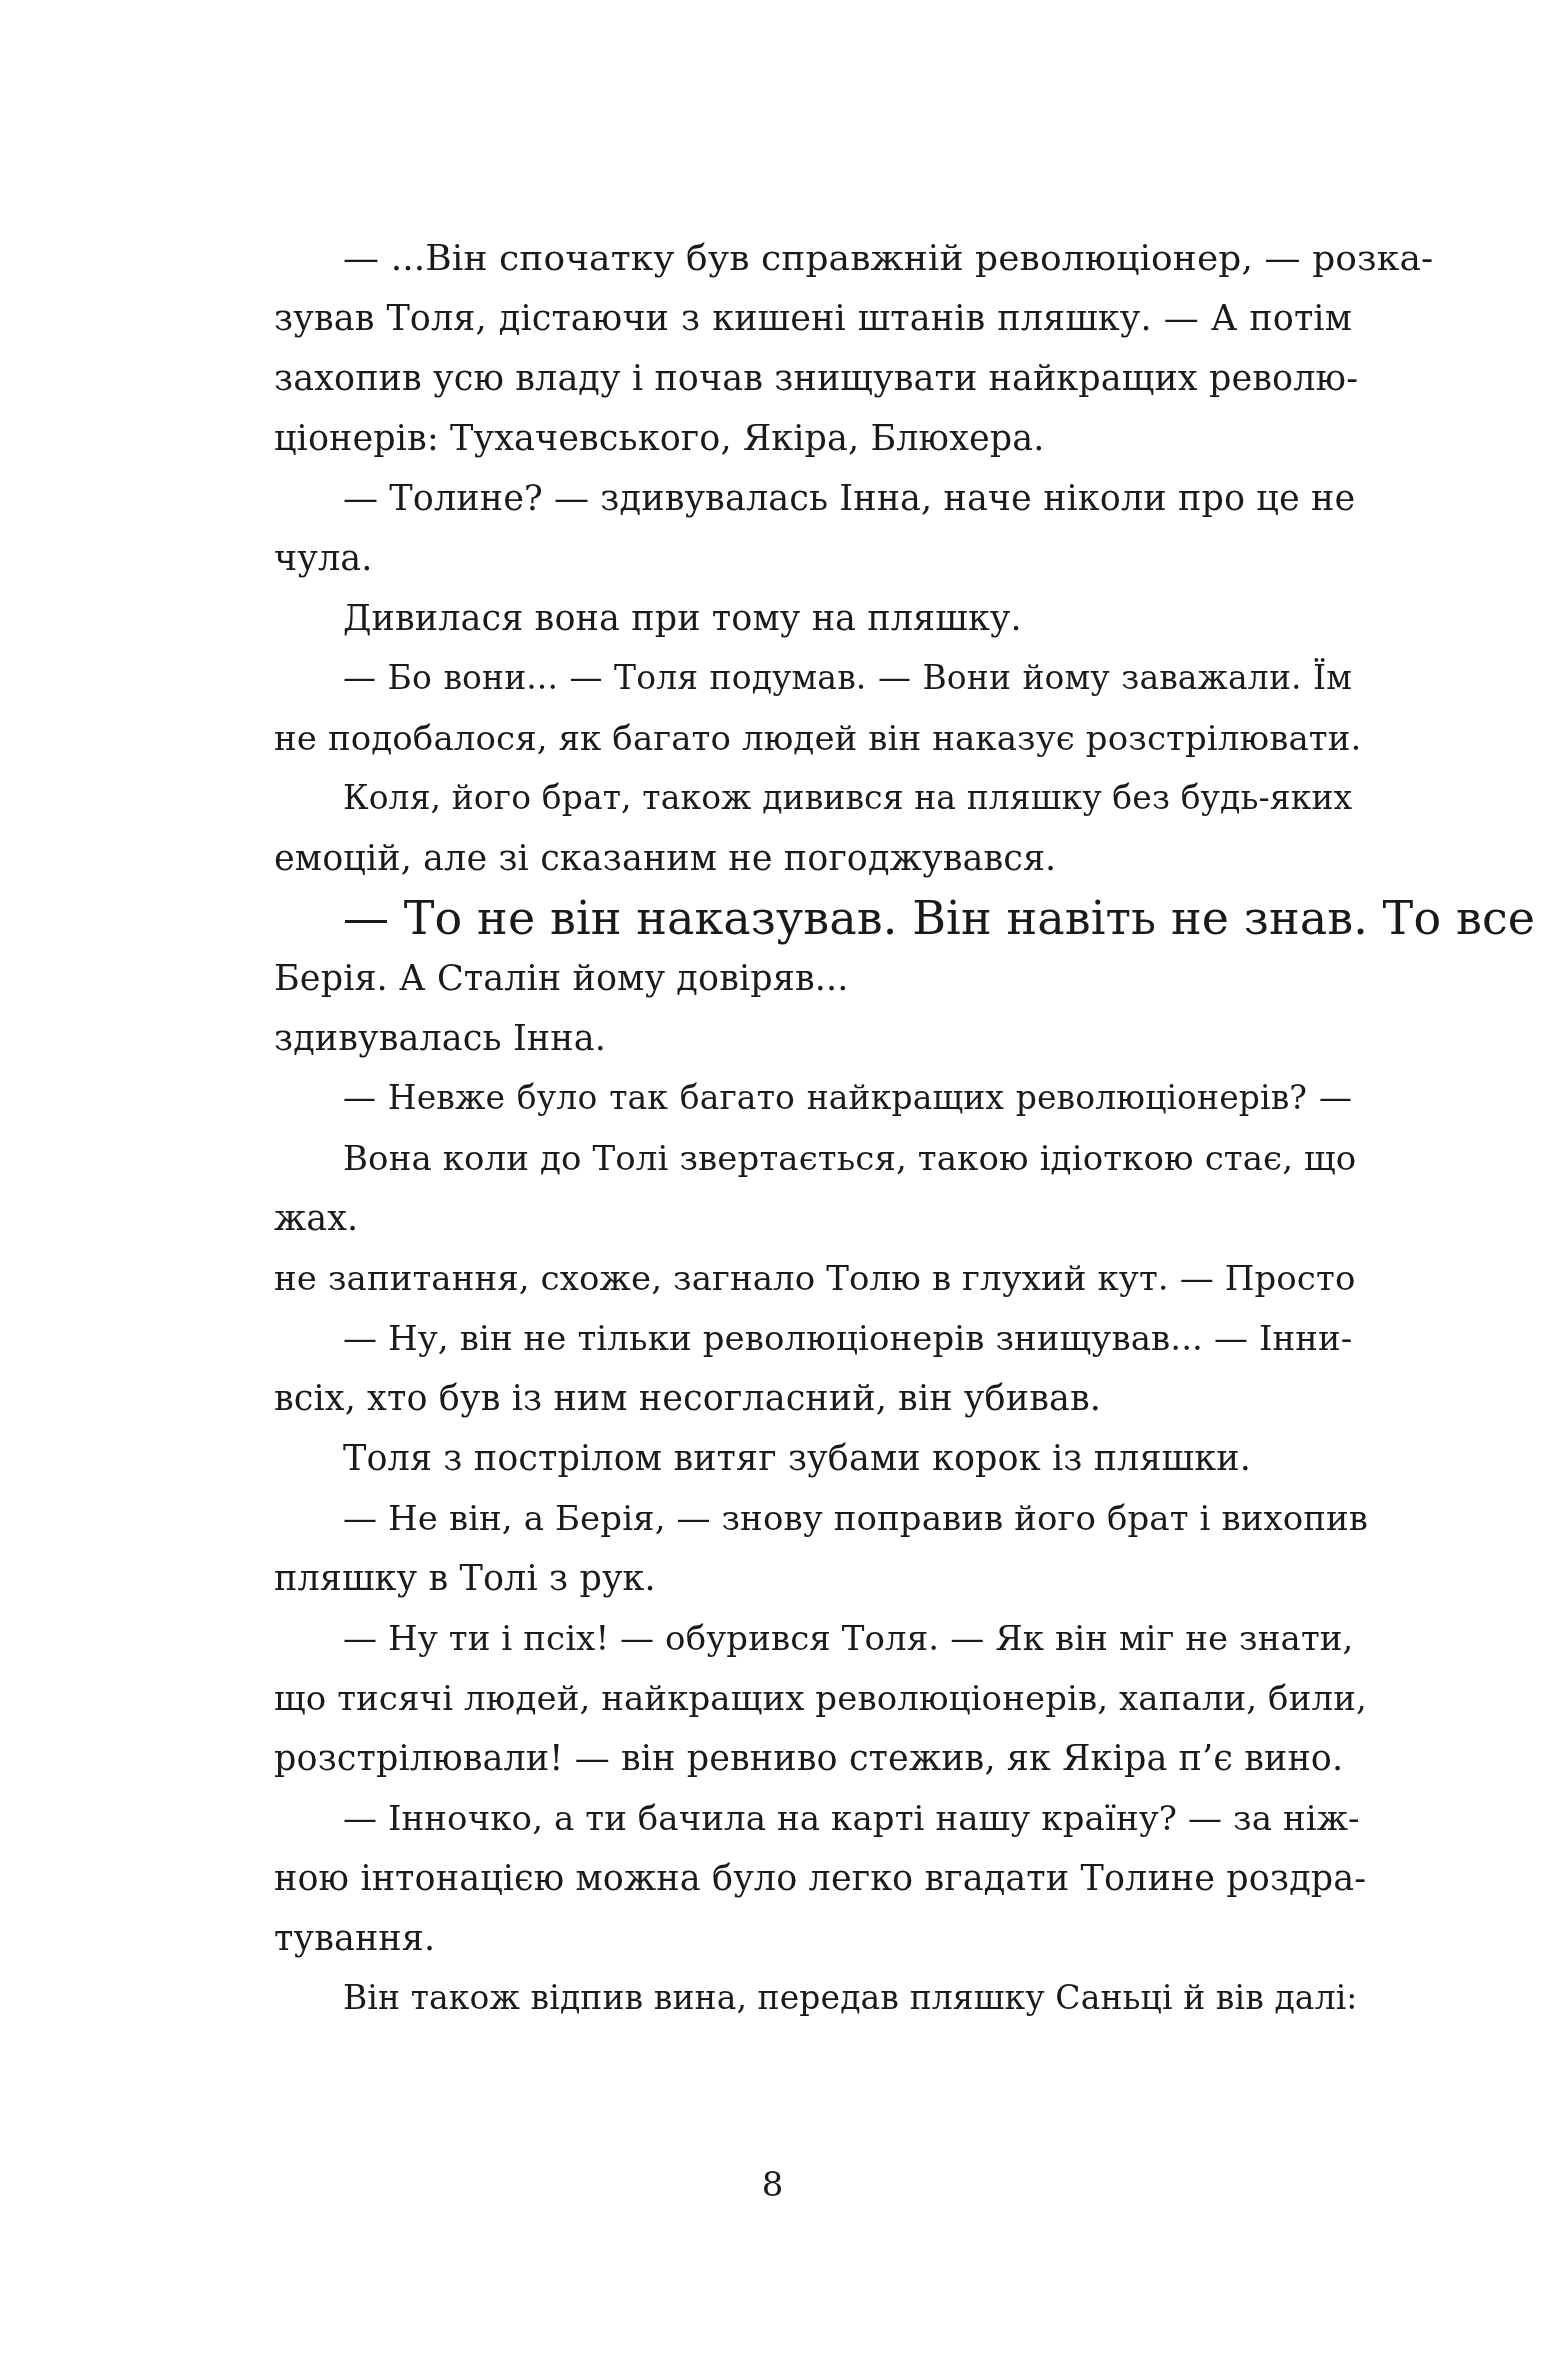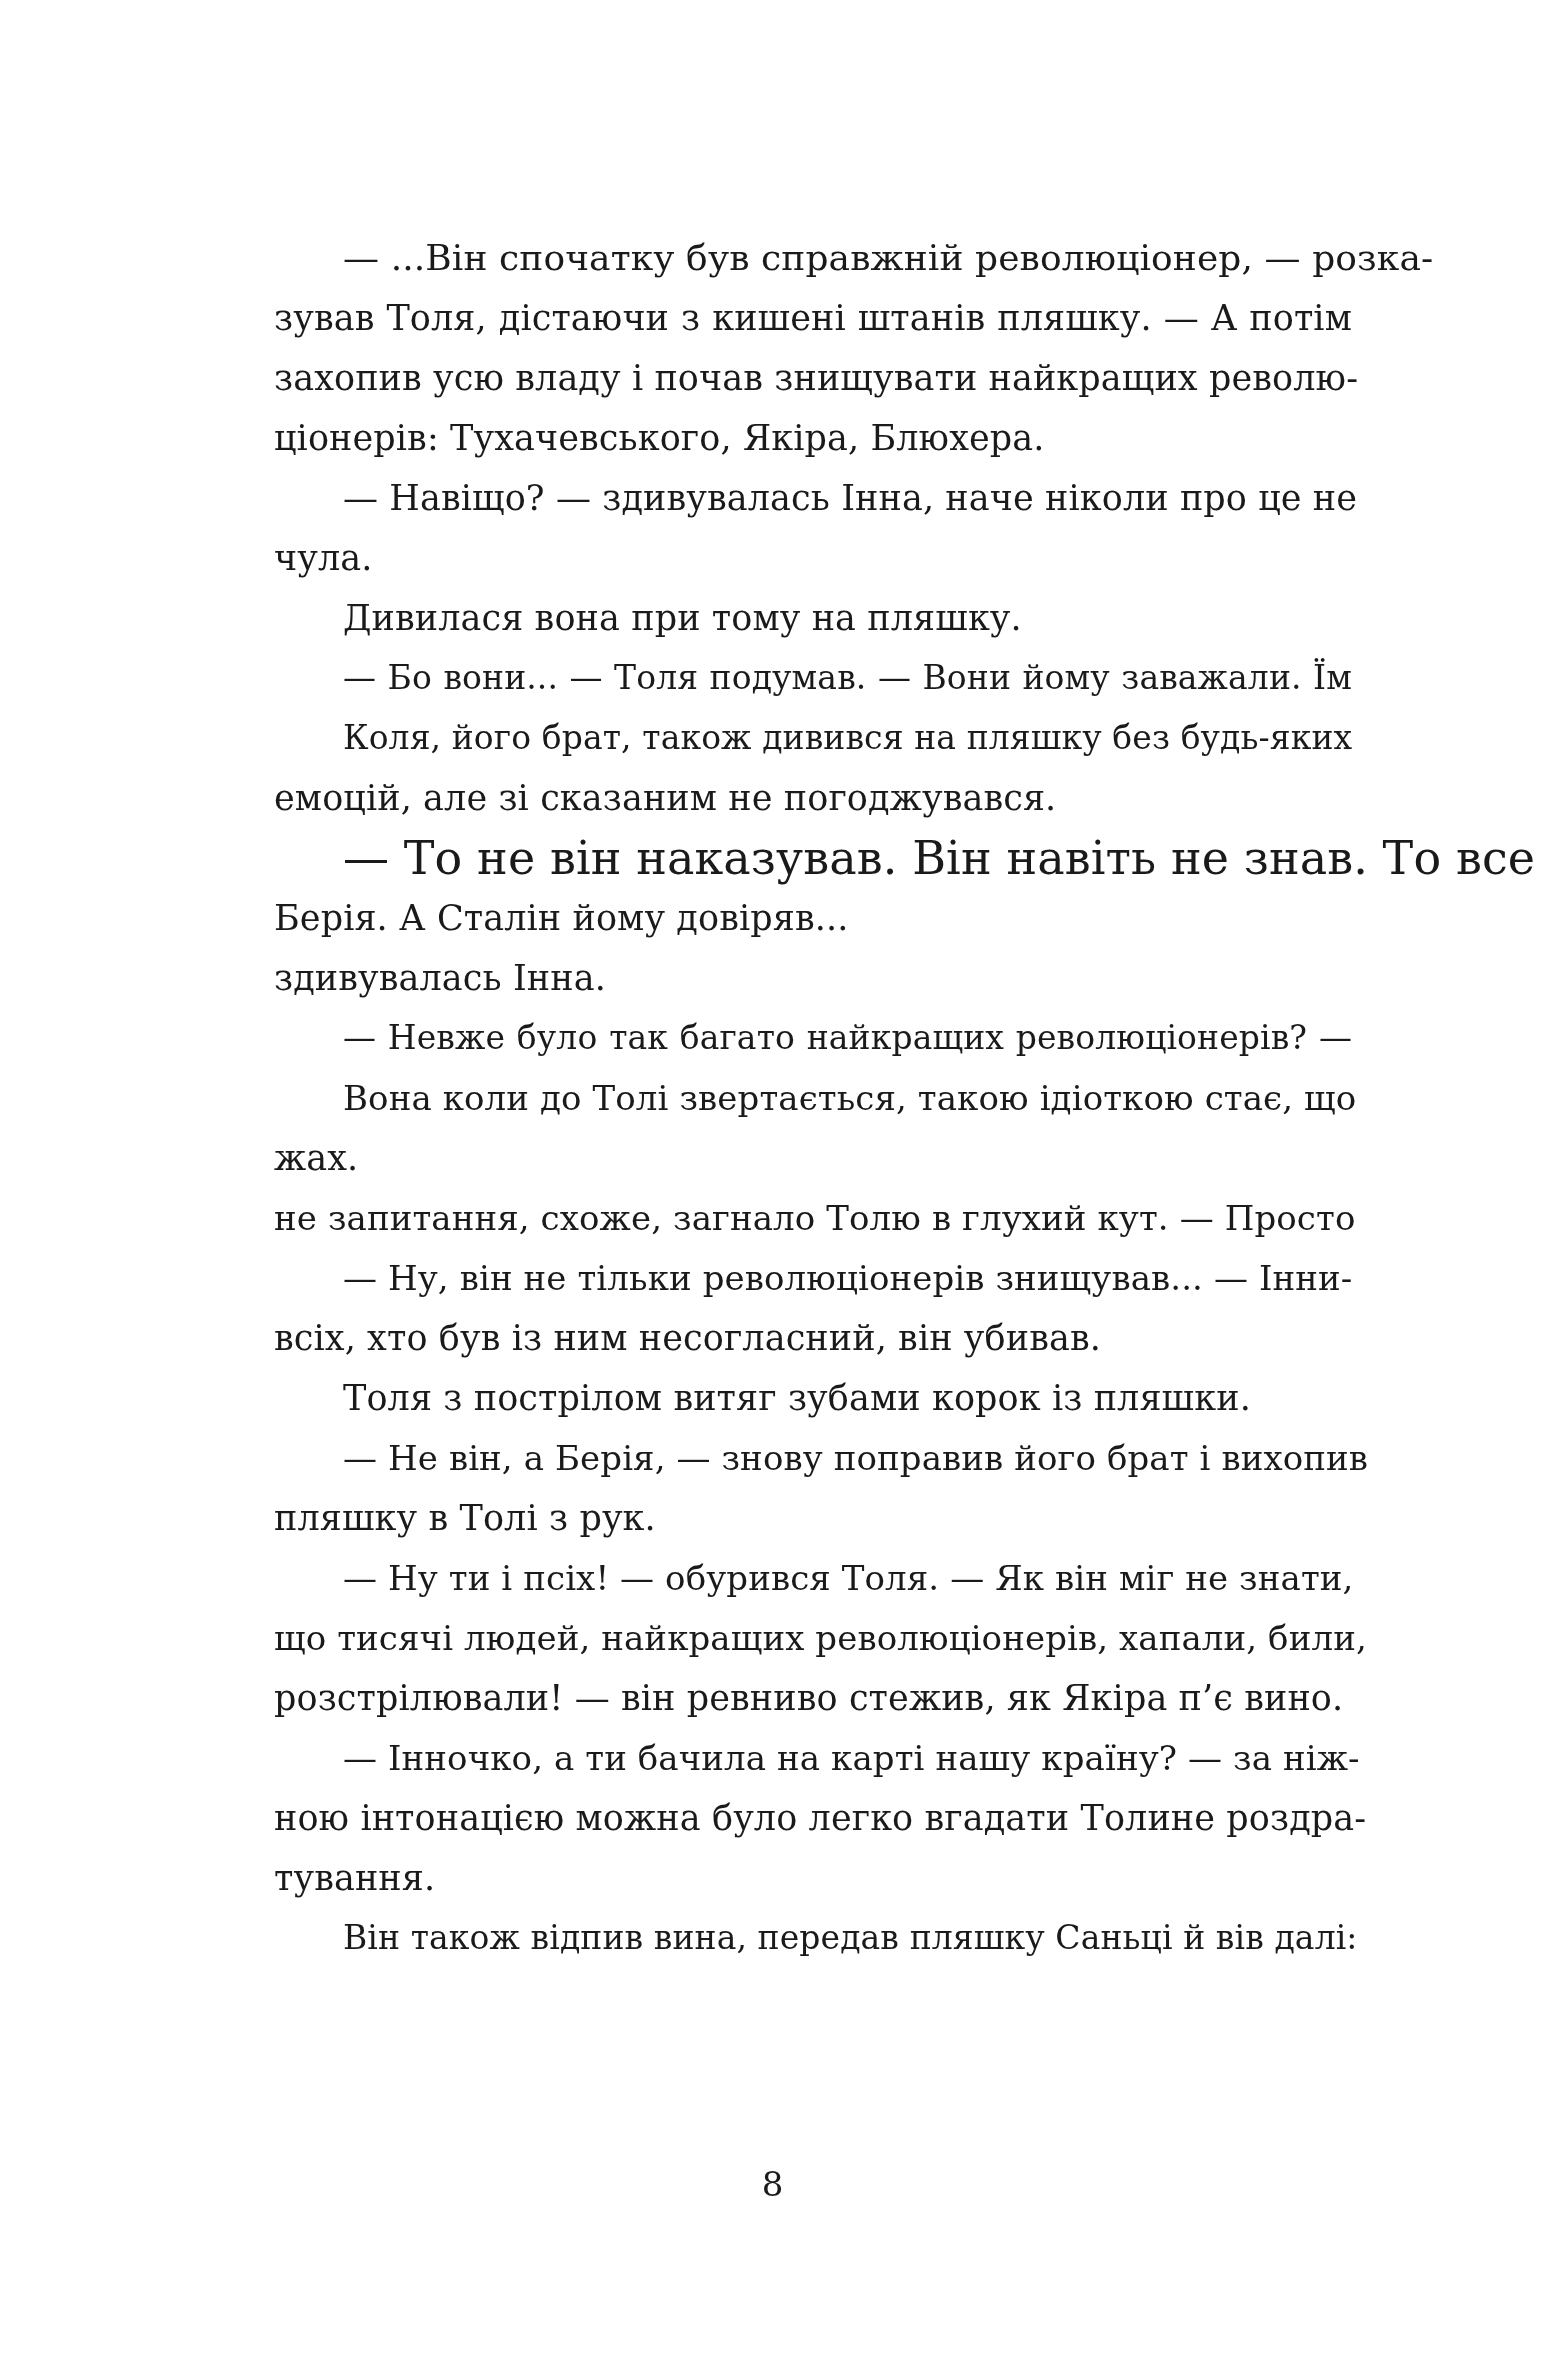--- a/index.html
+++ b/index.html
@@ -57,24 +57,25 @@
   </style>
 </head>
 <body>
 
 <div class="page">
   <div class="text-block" id="text-block">
       <span class="line indent" style="display: block; font-size: 36px;">— ...Він спочатку був справжній революціонер, — розка-</span>
       <span class="line" style="display: block;">зував Толя, дістаючи з кишені штанів пляшку. — А потім</span>
       <span class="line" style="display: block;">захопив усю владу і почав знищувати найкращих револю-</span>
       <span class="line last" style="display: block;">ціонерів: Тухачевського, Якіра, Блюхера.</span>
-      <span class="line indent" style="display: block;">— Навіщо? — здивувалась Інна, наче ніколи про це не</span>
+      <span class="line indent" style="display: block;">— Толине? — здивувалась Інна, наче ніколи про це не</span>
       <span class="line last" style="display: block;">чула.</span>
       <span class="line indent last" style="display: block;">Дивилася вона при тому на пляшку.</span>
       <span class="line indent" style="display: block; font-size: 33px;">— Бо вони... — Толя подумав. — Вони йому заважали. Їм</span>
+      <span class="line last" style="display: block; font-size: 34px;">не подобалося, як багато людей він наказує розстрілювати.</span>
       <span class="line indent" style="display: block; font-size: 33px;">Коля, його брат, також дивився на пляшку без будь-яких</span>
       <span class="line last" style="display: block;">емоцій, але зі сказаним не погоджувався.</span>
       <span class="line indent" style="display: block; font-size: 46px;">— То не він наказував. Він навіть не знав. То все робив</span>
       <span class="line last" style="display: block;">Берія. А Сталін йому довіряв...</span>
       <span class="line last" style="display: block;">здивувалась Інна.</span>
       <span class="line indent" style="display: block; font-size: 33px;">— Невже було так багато найкращих революціонерів? —</span>
       <span class="line indent" style="display: block; font-size: 34px;">Вона коли до Толі звертається, такою ідіоткою стає, що</span>
       <span class="line last" style="display: block;">жах.</span>
       <span class="line" style="display: block; font-size: 34px;">не запитання, схоже, загнало Толю в глухий кут. — Просто</span>
       <span class="line indent" style="display: block; font-size: 34px;">— Ну, він не тільки революціонерів знищував... — Інни-</span>

